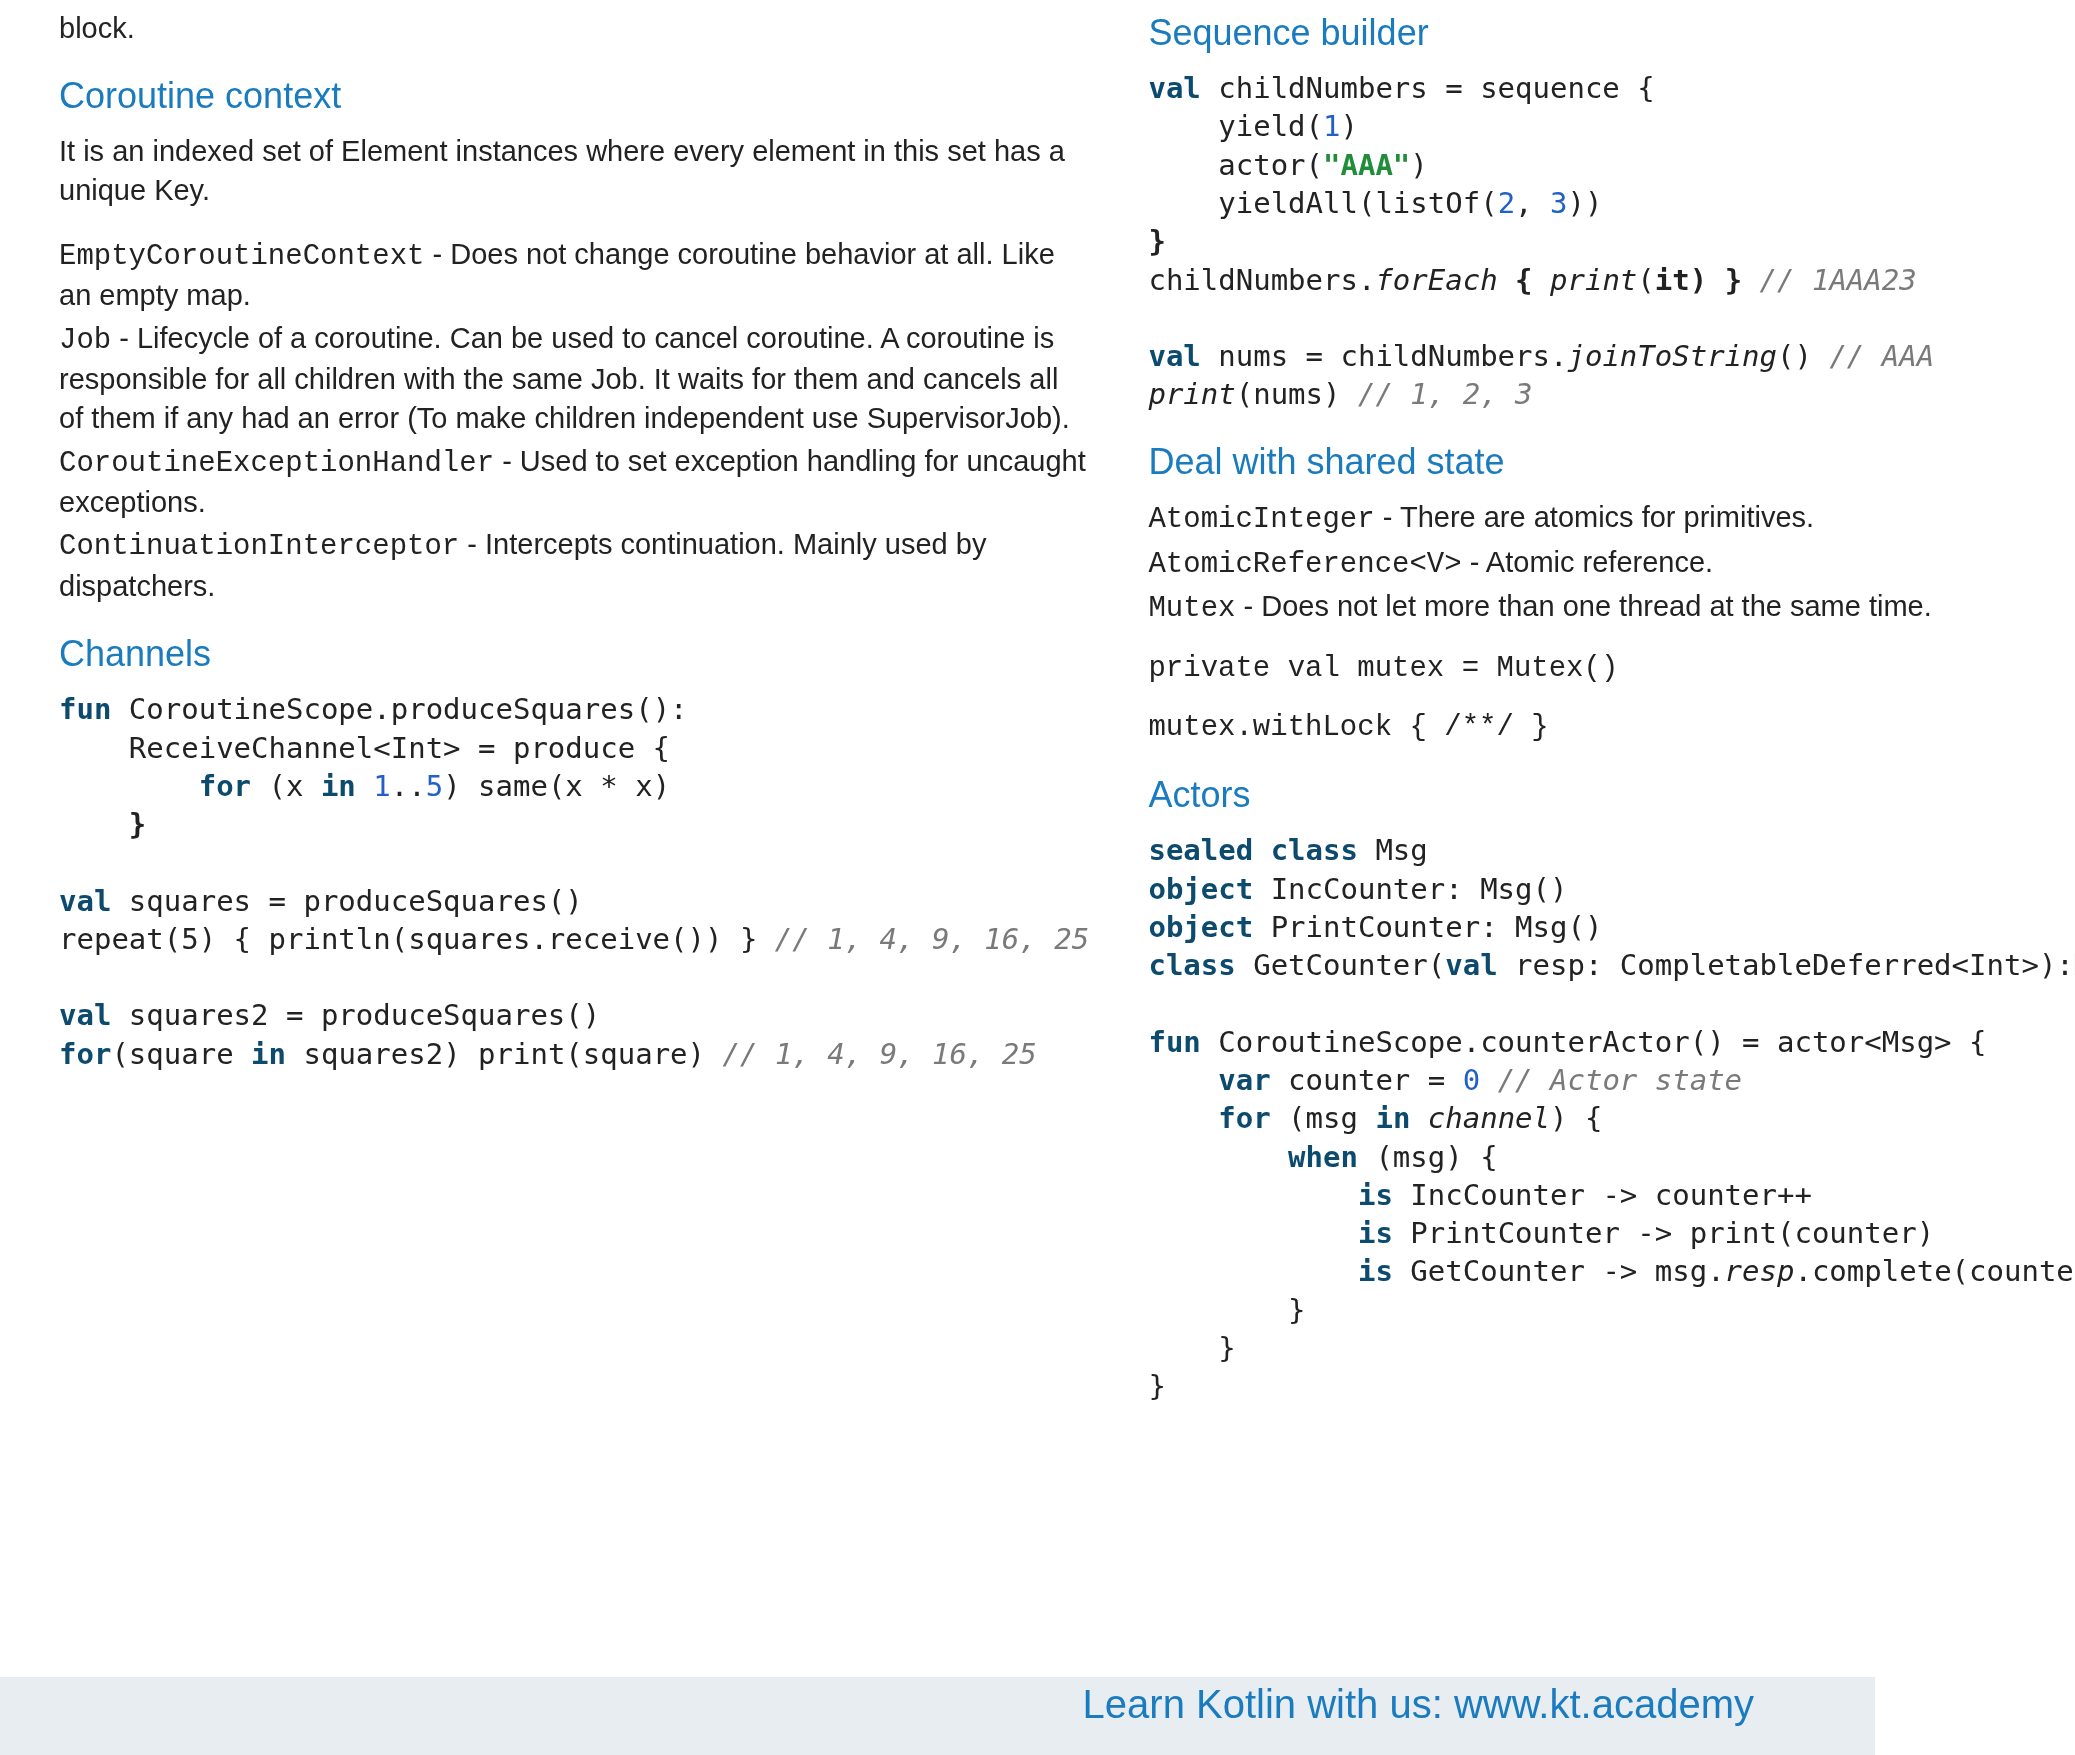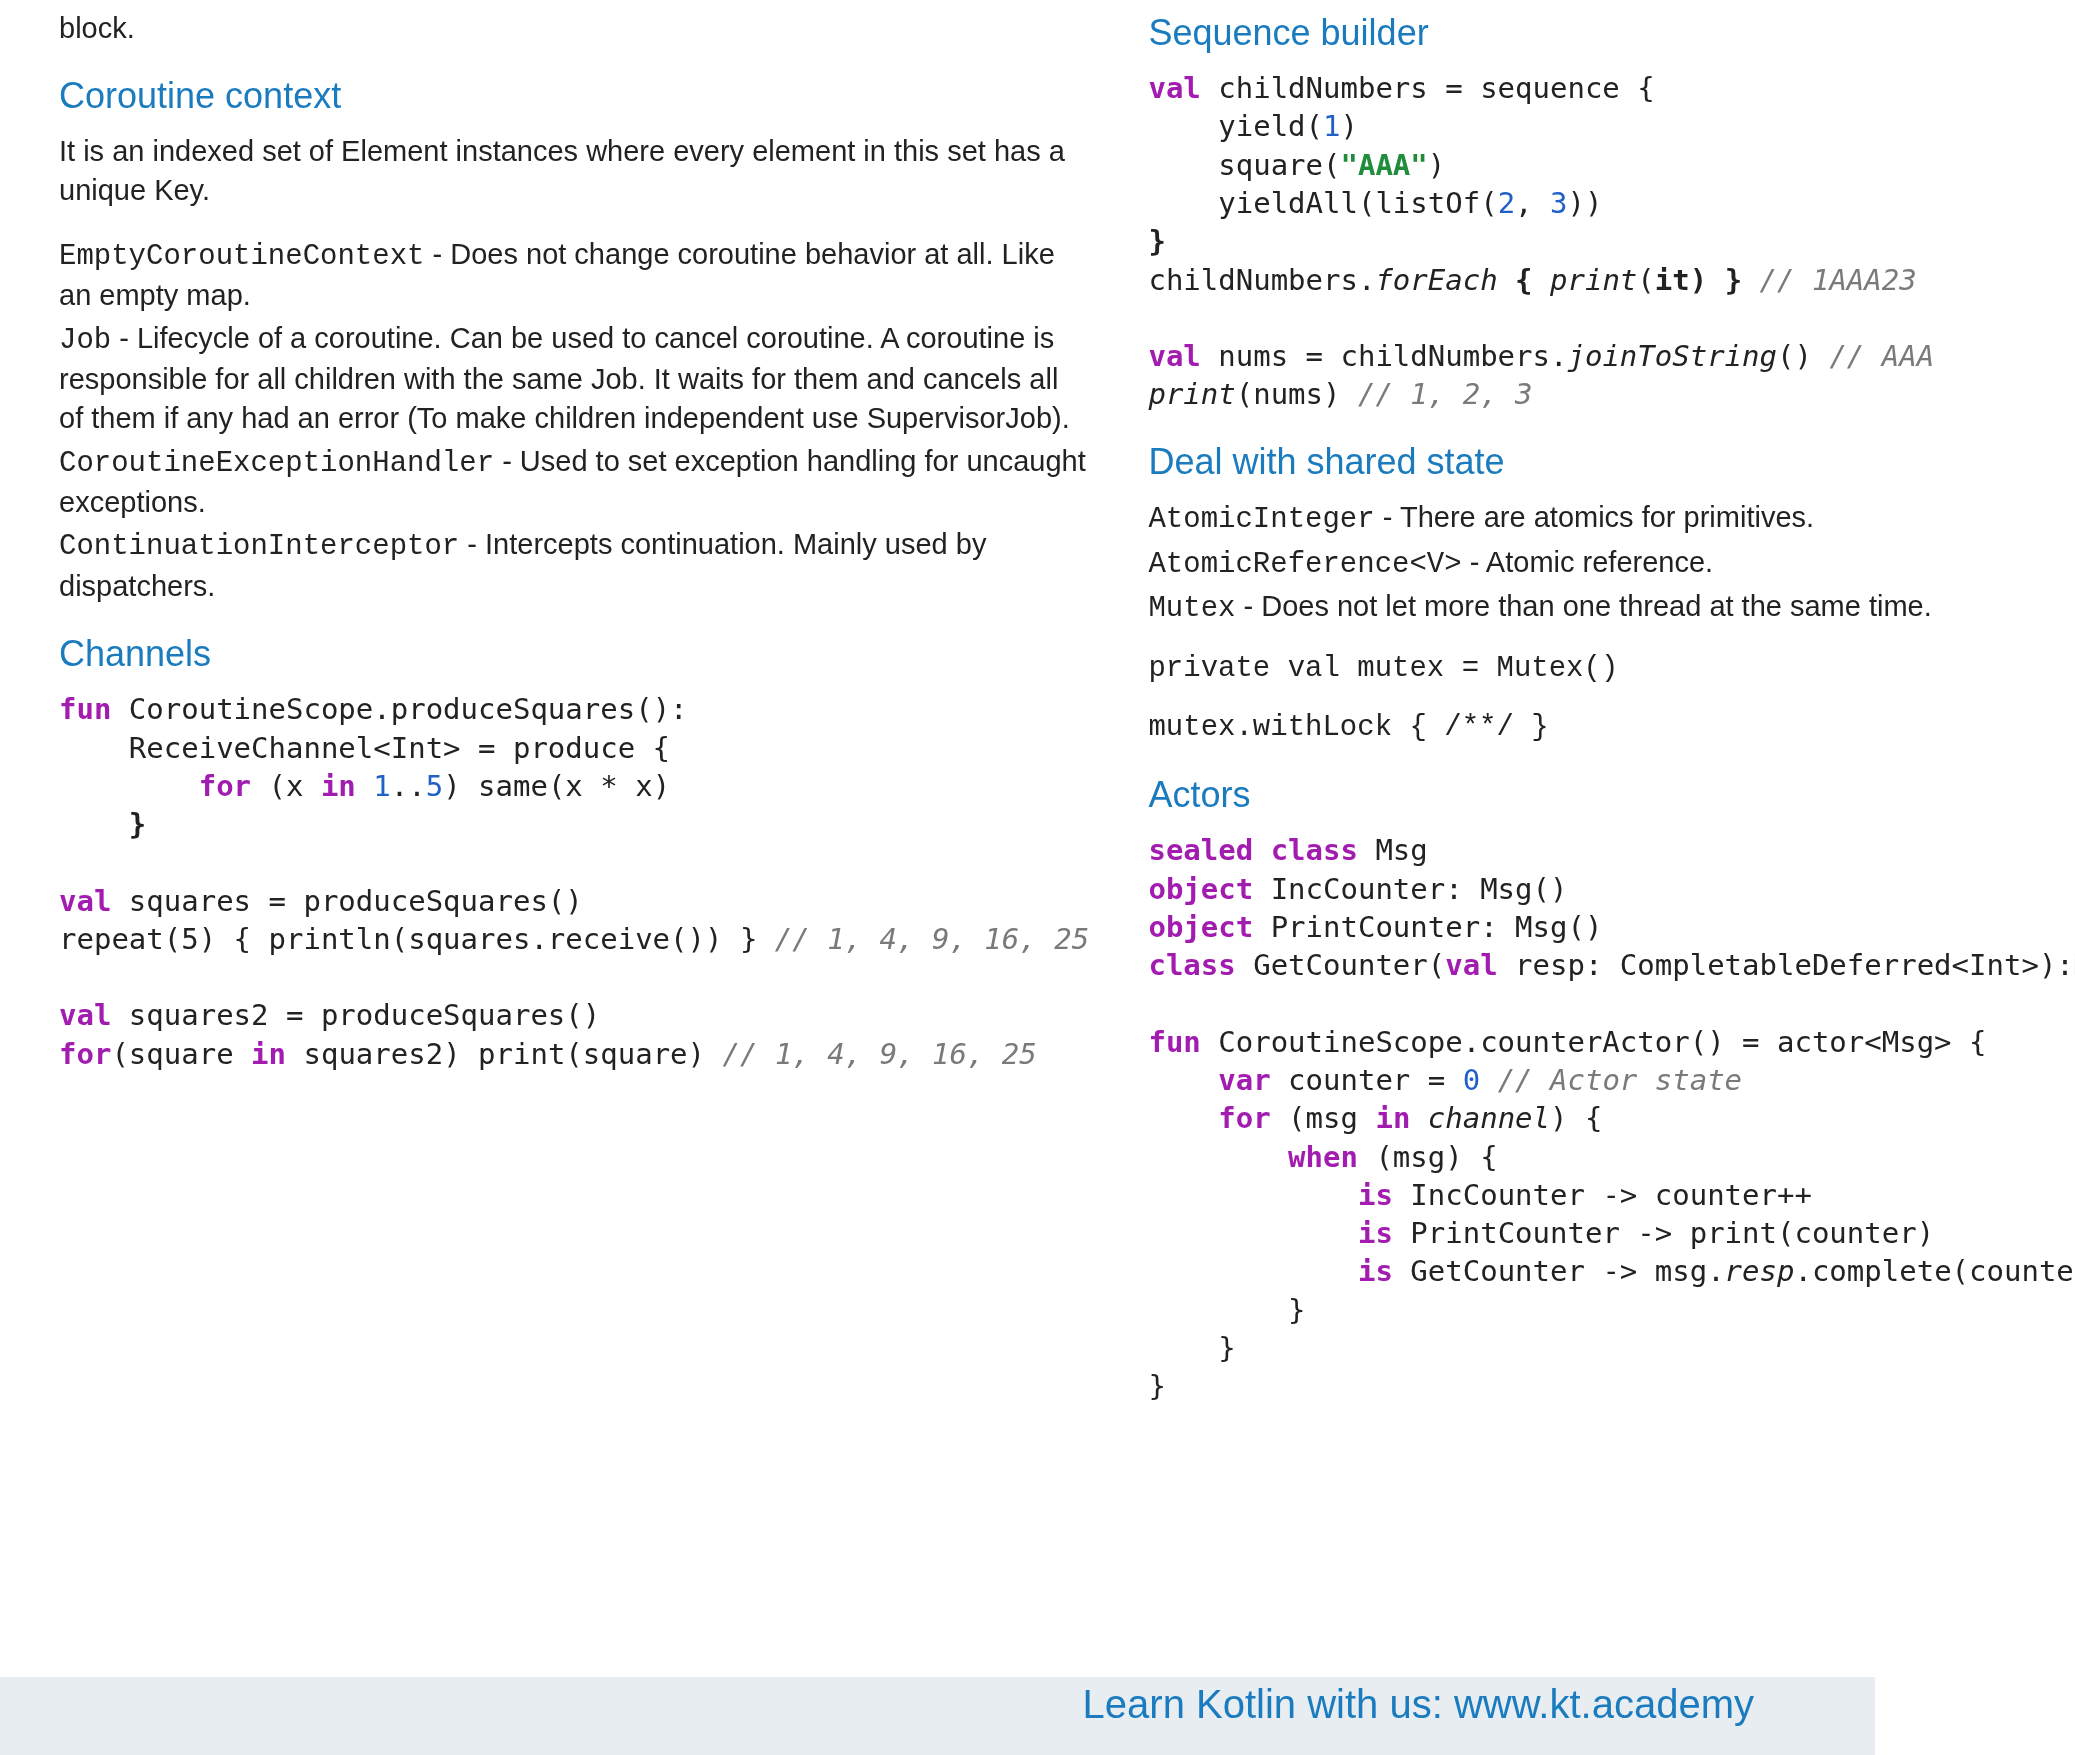--- a/index.html
+++ b/index.html
@@ -32,21 +32,21 @@
   p, .para { margin-bottom: 7px; }
   .mono { font-family: Consolas, "Courier New", monospace; font-size: 29px; margin-top: 20px; }
   .codeblock {
     font-family: "Segoe UI", Consolas, monospace;
     font-size: 29px;
     line-height: 1.32;
     white-space: pre;
     margin: 5.2px 0 10.4px 0;
   }
   .bullet { margin-bottom: 3.5px; }
-  .kw { color: #a21caf; font-weight: 700; }
+  .kw { color: #0c4a6e; font-weight: 700; }
   .num { color: #2060c8; }
   .str { color: #1f8d3a; font-weight: 700; }
   .cmt { color: #7a7a7a; font-style: italic; }
   .it { font-style: italic; }
   .b { font-weight: 700; }
   .footer {
     position: absolute;
     bottom: 0;
     left: 0;
     right: 0;
@@ -100,21 +100,21 @@
 <span></span>
 <span class="kw">val </span><span>squares2 = produceSquares()</span>
 <span class="kw">for</span><span>(square </span><span class="kw">in </span><span>squares2) print(square) </span><span class="cmt">// 1, 4, 9, 16, 25</span></div>
   </div>
 
   <div class="col col-right">
     <h2 class="section" style="margin-top:0">Sequence builder</h2>
 
     <div class="codeblock"><span class="kw">val </span><span>childNumbers = sequence {</span>
 <span>    yield(</span><span class="num">1</span><span>)</span>
-<span>    square(</span><span class="str">"AAA"</span><span>)</span>
+<span>    actor(</span><span class="str">"AAA"</span><span>)</span>
 <span>    yieldAll(listOf(</span><span class="num">2</span><span>, </span><span class="num">3</span><span>))</span>
 <span class="b">}</span>
 <span>childNumbers.</span><span class="it">forEach</span><span class="b"> { </span><span class="it">print</span><span>(</span><span class="b">it</span><span class="b">) } </span><span class="cmt">// 1AAA23</span>
 
 <span class="kw">val </span><span>nums = childNumbers.</span><span class="it">joinToString</span><span>() </span><span class="cmt">// AAA</span>
 <span class="it">print</span><span>(nums) </span><span class="cmt">// 1, 2, 3</span></div>
 
     <h2 class="section">Deal with shared state</h2>
 
     <div class="bullet">

